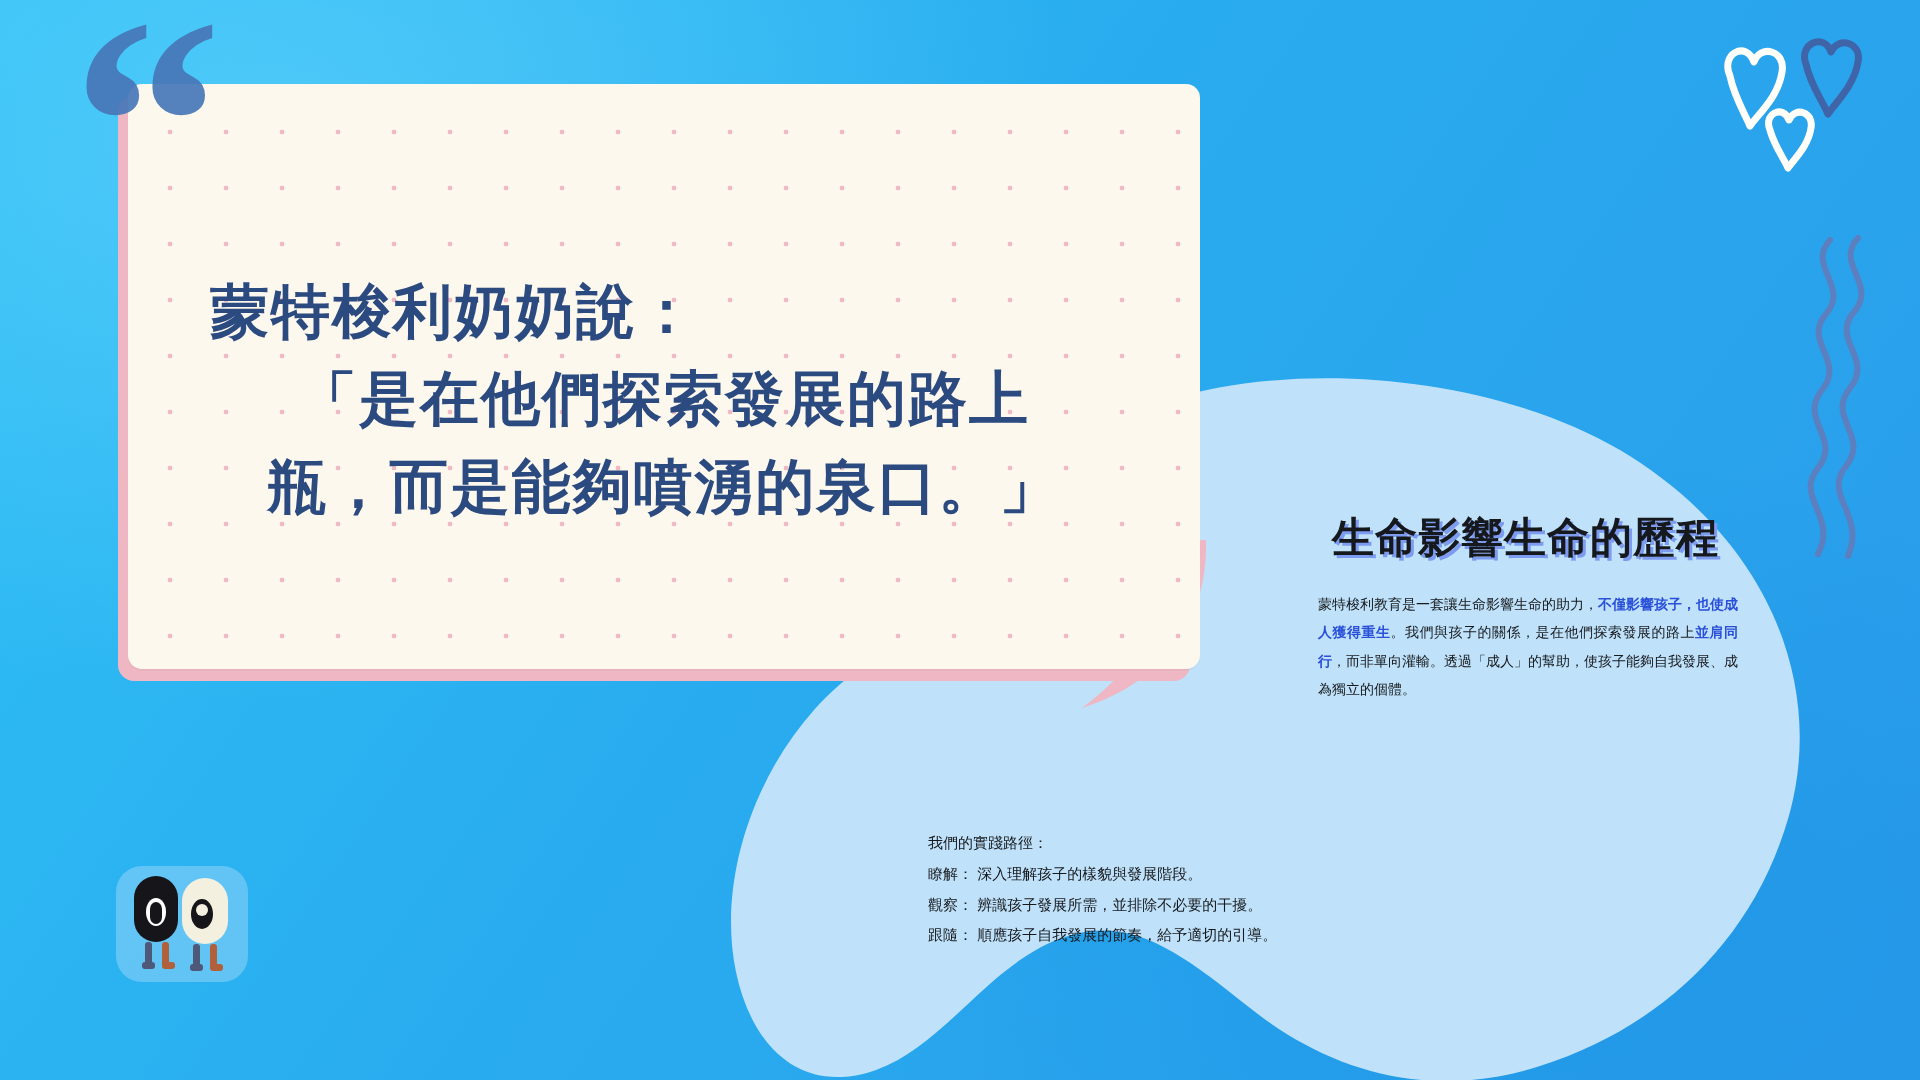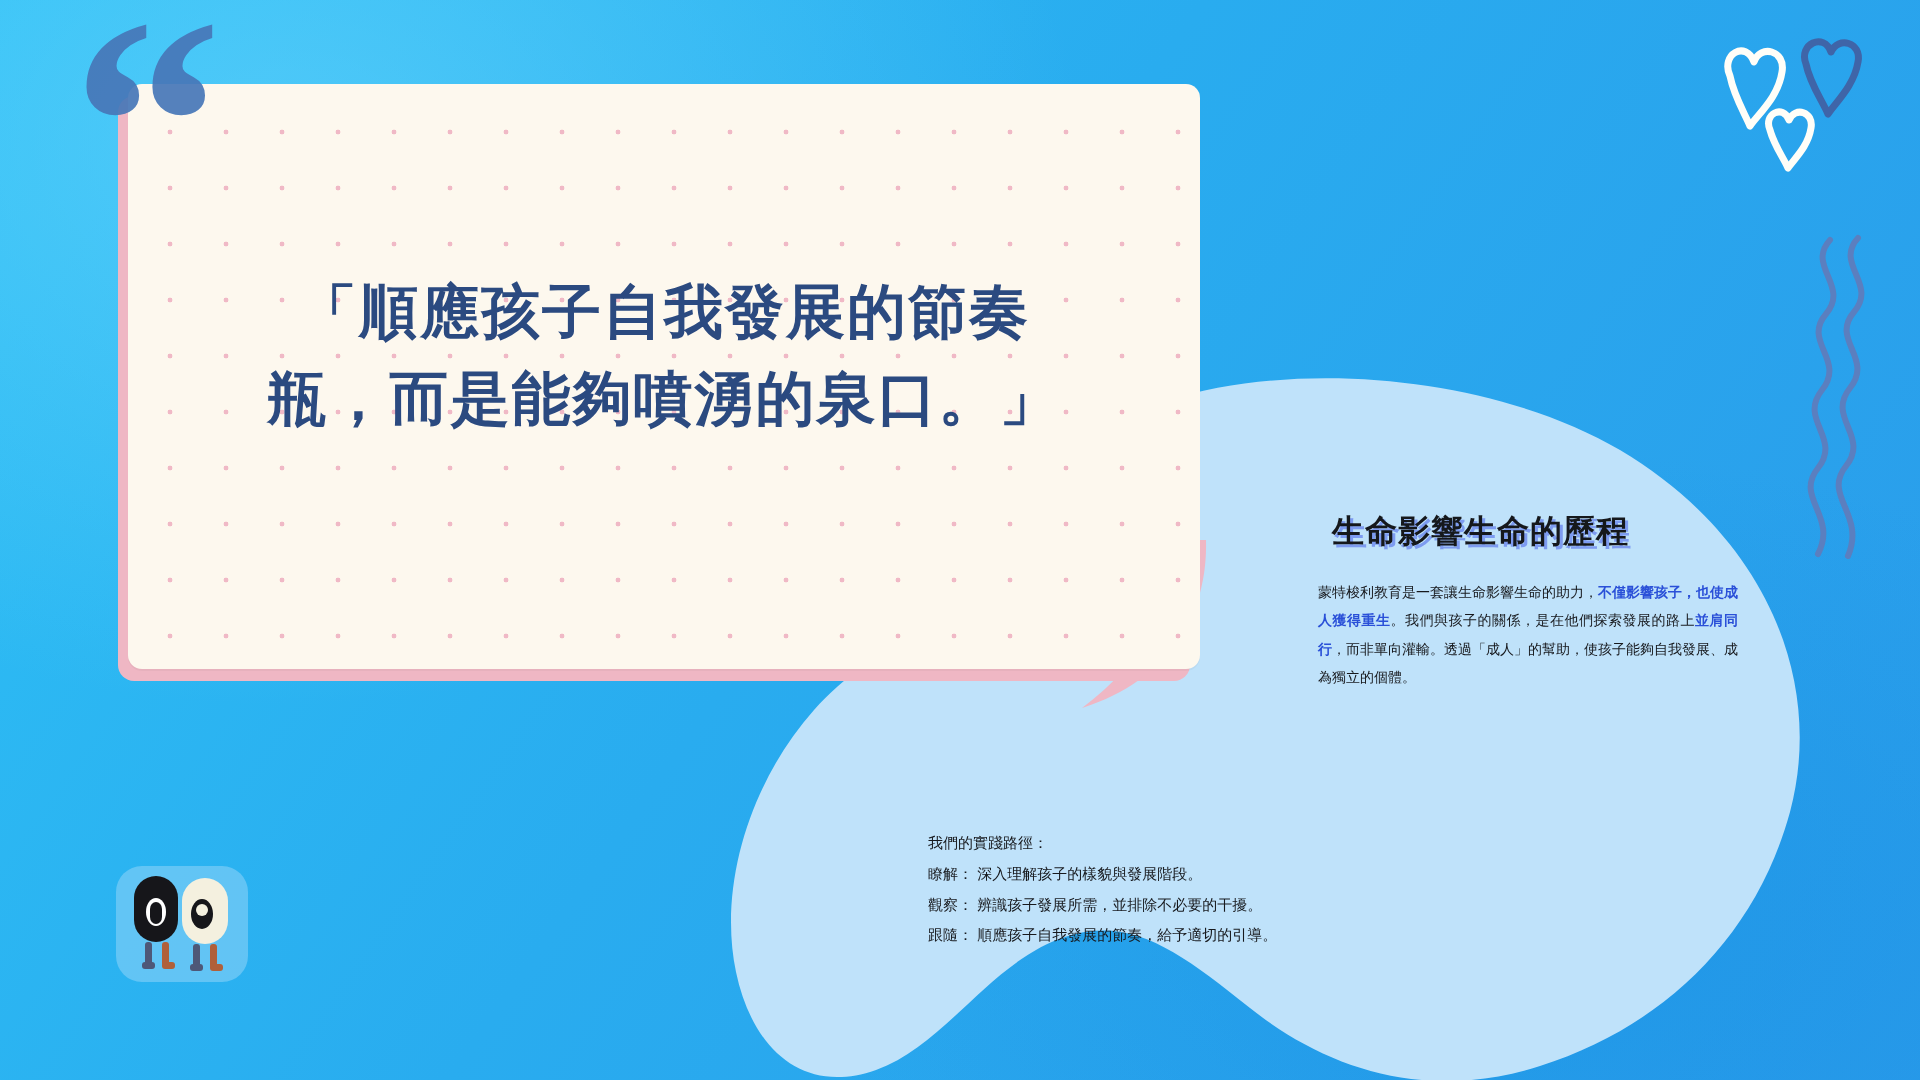--- a/index.html
+++ b/index.html
@@ -59,21 +59,21 @@
     font-weight:700;font-size:59px;line-height:1.48;
     letter-spacing:2px;
   }
   .quote-body .l1{display:block;text-align:left;padding-left:36px;}
   .quote-body .l2{display:block;text-align:center;}
   .quote-body .l3{display:block;text-align:center;}
 
   
   .panel{position:absolute;left:1318px;top:510px;width:420px;}
   .panel-title{
-    font-size:32px;font-weight:700;color:#15181C;letter-spacing:1px;
+    font-size:42px;font-weight:700;color:#15181C;letter-spacing:1px;
     text-shadow:3px 3px 0 #7D9BF0;
     margin:0 0 24px 14px;white-space:nowrap;
   }
   .panel-text{
     font-size:14px;line-height:2.02;color:#17191D;
     text-align:justify;text-align-last:left;margin:0;
   }
   .hl{color:#2A50D8;font-weight:700;}
 
   
@@ -115,21 +115,22 @@
   </div>
 
   <div class="card-shadow ghost"></div>
 
   <svg class="card-tail ghost" viewBox="0 0 220 180" xmlns="http://www.w3.org/2000/svg" aria-hidden="true">
     <path d="M8 0 L186 0 C188 74 150 140 62 168 C126 120 146 72 132 22 L8 22 Z" fill="#EFB7C4"></path>
   </svg>
 
   <div class="card">
     <div class="quote-body">
-      <span class="l2">「順應孩子自我發展的節奏</span>
+      <span class="l1">蒙特梭利奶奶說：</span>
+      <span class="l2">「是在他們探索發展的路上</span>
       <span class="l3">瓶，而是能夠噴湧的泉口。」</span>
     </div>
   </div>
 
   <div class="quote-mark">“</div>
 
   <div class="panel">
     <h2 class="panel-title">生命影響生命的歷程</h2>
     <p class="panel-text"><span>蒙特梭利教育是一套讓生命影響生命的助力，</span><span class="hl">不僅影響孩子，也使成人獲得重生</span><span>。我們與孩子的關係，是在他們探索發展的路上</span><span class="hl">並肩同行</span><span>，而非單向灌輸。透過「成人」的幫助，使孩子能夠自我發展、成為獨立的個體。</span></p>
   </div>

